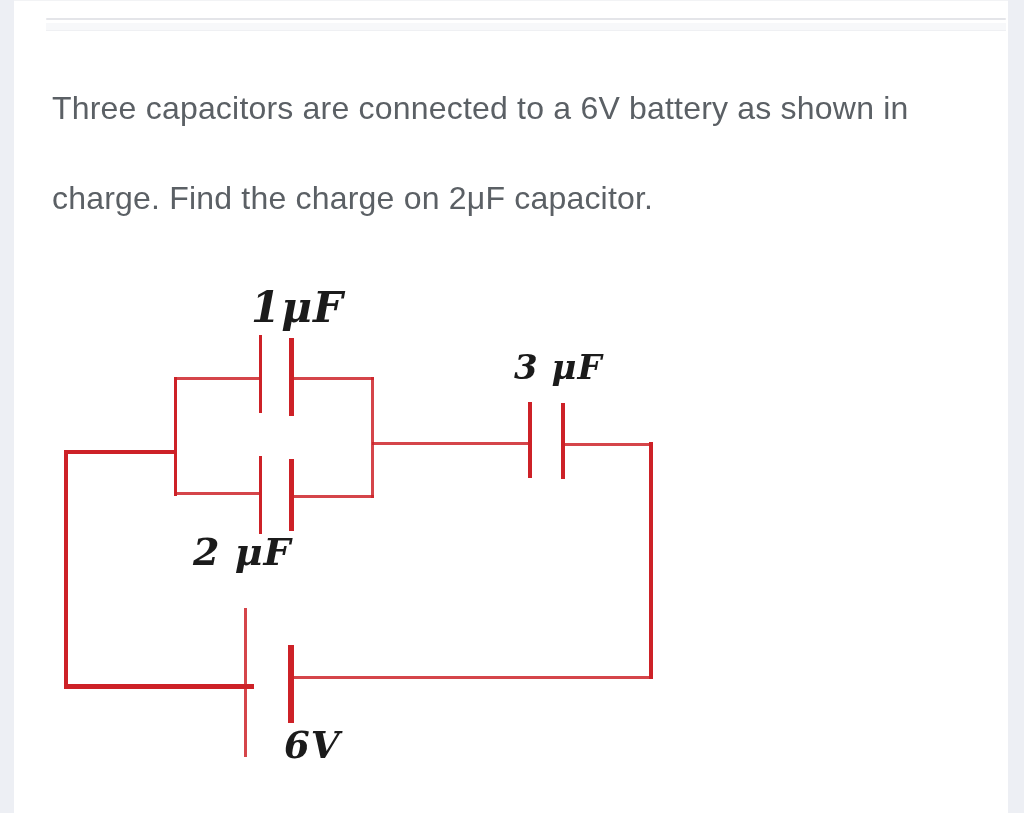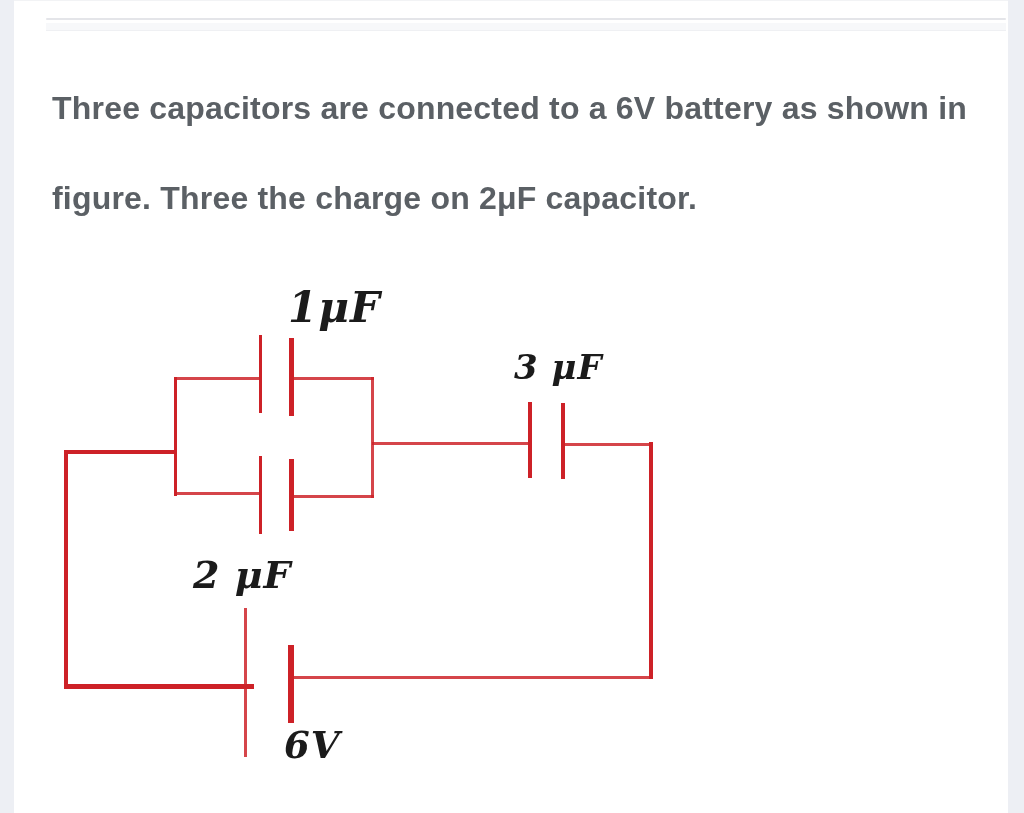--- a/index.html
+++ b/index.html
@@ -11,21 +11,21 @@
   }
   .strip{position:absolute;top:0;height:100%;background:var(--side-strip,#edeff4);}
   .strip.left{left:0;width:14px;}
   .strip.right{left:1008px;width:16px;}
   .top-hairline{position:absolute;left:14px;top:0;width:994px;height:1px;background:#f2f3f5;}
   .divider{position:absolute;left:46px;top:18px;width:960px;height:2px;background:var(--divider,#e4e5e9);border-radius:2px;}
   .divider-band{position:absolute;left:46px;top:23px;width:960px;height:7px;background:#f7f8fa;border-bottom:1px solid #eff0f3;}
   .qline{
     position:absolute;left:52px;
     color:var(--question-text,#5f6368);
-    font-size:32px;letter-spacing:.2px;white-space:nowrap;font-weight:bold;
+    font-size:32px;letter-spacing:.2px;white-space:nowrap;
   }
   .qline.l1{top:90px;}
   .qline.l2{top:180px;}
   .circuit{position:absolute;left:0;top:0;width:1024px;height:813px;}
   .wire{position:absolute;background:var(--wire,#cd2127);}
   .soft{opacity:.84;}
   .clabel{
     position:absolute;
     color:var(--label,#1b1b1b);
     font-family:"DejaVu Serif","Liberation Serif",serif;
@@ -38,21 +38,21 @@
 
 <div class="screen">
 
   <div class="strip left"></div>
   <div class="strip right"></div>
   <div class="top-hairline"></div>
   <div class="divider"></div>
   <div class="divider-band"></div>
 
   <div class="qline l1">Three capacitors are connected to a 6V battery as shown in</div>
-  <div class="qline l2">figure. Three the charge on 2μF capacitor.</div>
+  <div class="qline l2">charge. Find the charge on 2μF capacitor.</div>
 
   <div class="circuit">
 
     <div class="wire" style="left:64px;top:450px;width:4px;height:239px;"></div>
     <div class="wire" style="left:64px;top:684px;width:190px;height:5px;"></div>
     <div class="wire" style="left:64px;top:450px;width:113px;height:4px;"></div>
     <div class="wire soft" style="left:293px;top:676px;width:360px;height:3px;"></div>
     <div class="wire" style="left:649px;top:442px;width:4px;height:237px;"></div>
 
     <div class="wire" style="left:174px;top:377px;width:3px;height:119px;"></div>
@@ -69,19 +69,19 @@
     <div class="wire" style="left:289px;top:459px;width:5px;height:72px;"></div>
 
     <div class="wire soft" style="left:372px;top:442px;width:158px;height:3px;"></div>
     <div class="wire soft" style="left:563px;top:443px;width:88px;height:3px;"></div>
     <div class="wire" style="left:528px;top:402px;width:4px;height:76px;"></div>
     <div class="wire" style="left:561px;top:403px;width:4px;height:76px;"></div>
 
     <div class="wire soft" style="left:244px;top:608px;width:3px;height:149px;"></div>
     <div class="wire" style="left:288px;top:645px;width:6px;height:78px;"></div>
 
-    <div class="clabel" style="left:251px;top:287px;font-size:42px;margin-left:37px;">1μF</div>
+    <div class="clabel" style="left:251px;top:287px;font-size:42px;">1μF</div>
     <div class="clabel" style="left:514px;top:350px;font-size:34px;">3 μF</div>
-    <div class="clabel" style="left:193px;top:556px;font-size:38px;">2 μF</div>
+    <div class="clabel" style="left:193px;top:533px;font-size:38px;">2 μF</div>
     <div class="clabel" style="left:284px;top:727px;font-size:37px;">6V</div>
 
   </div>
 </div>
 
 </body></html>

